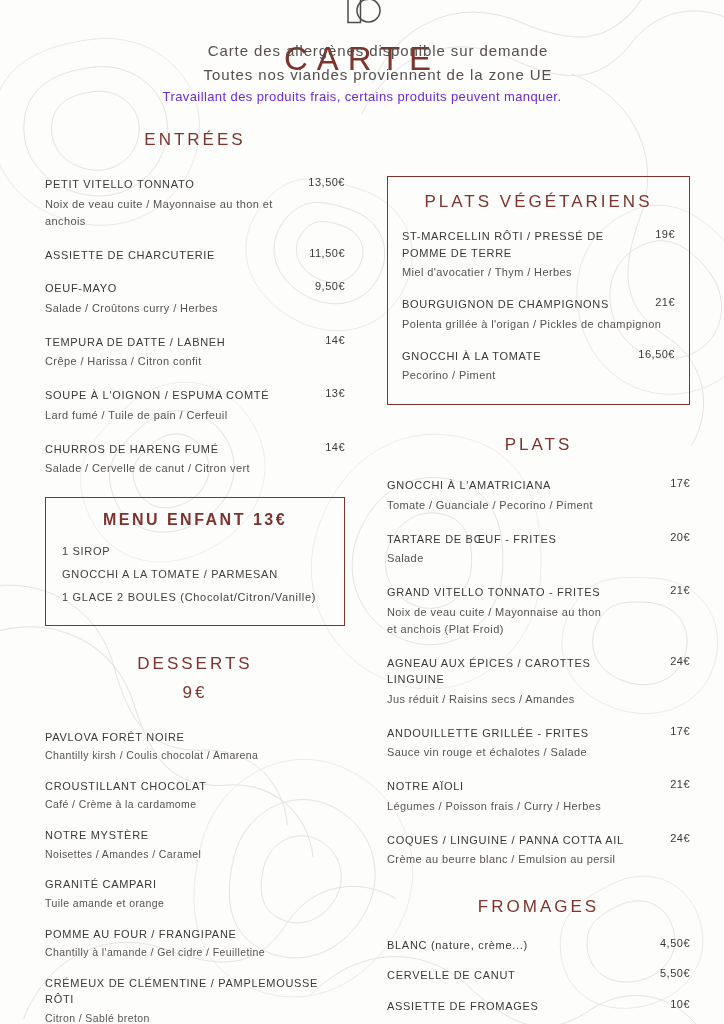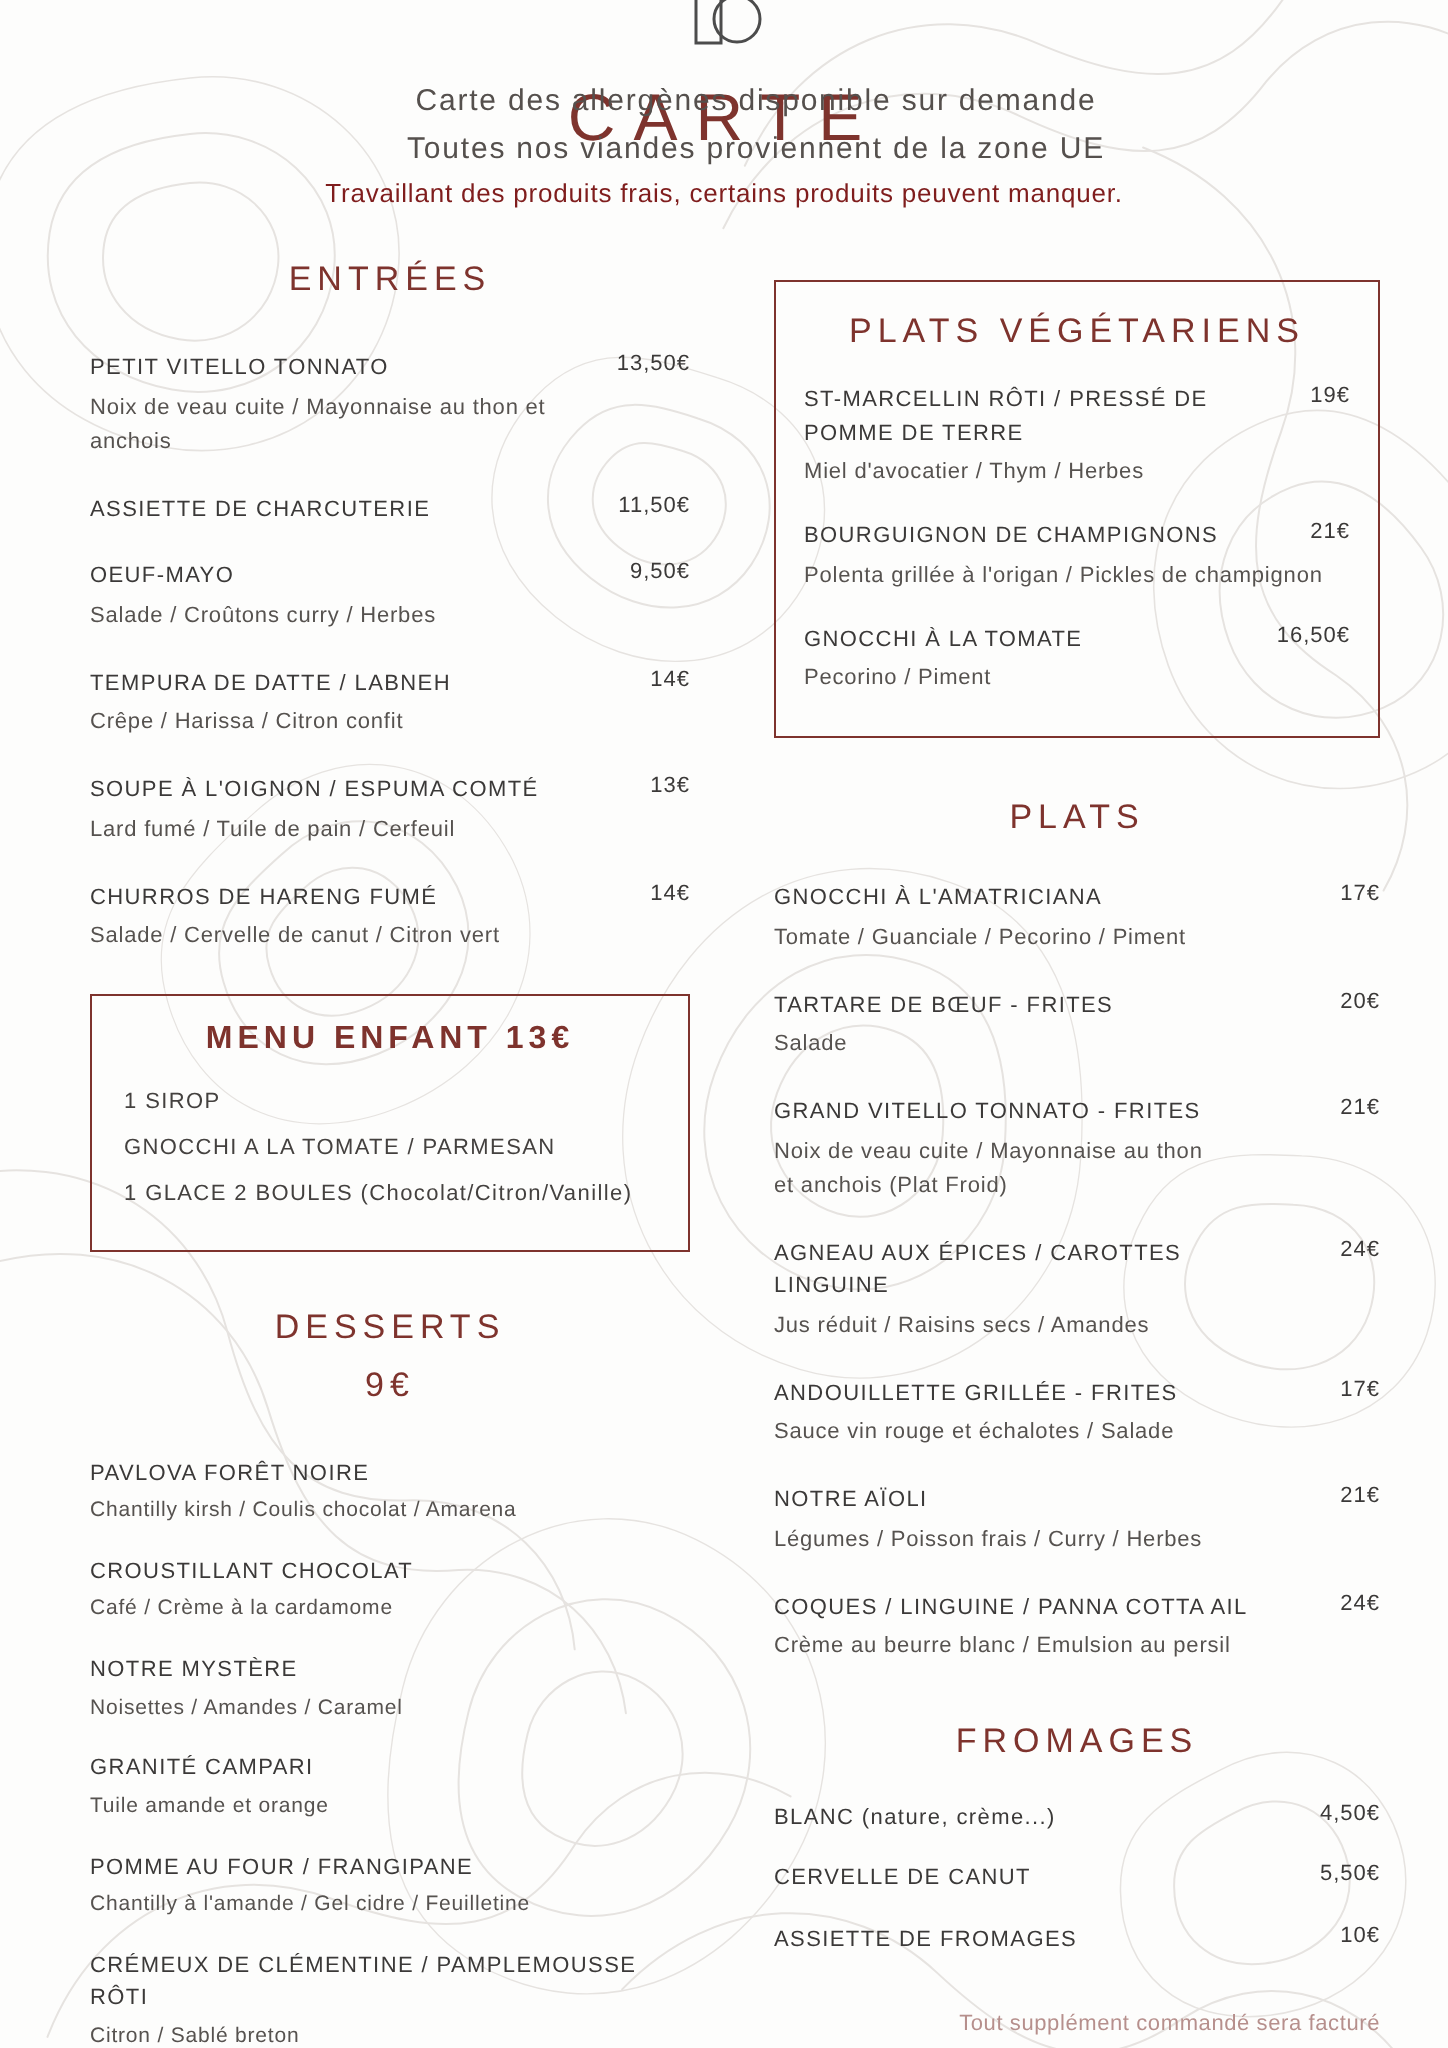--- a/index.html
+++ b/index.html
@@ -11,21 +11,21 @@
     position:relative;
     overflow:hidden;
   }
   svg.bg { position:absolute; inset:0; z-index:0; }
   svg.bg * { vector-effect:non-scaling-stroke; }
   .content { position:relative; z-index:1; }
 
   
   .header { text-align:center; padding-top:40px; }
   .title { font-size:33px; font-weight:400; letter-spacing:9px; color:#7e332d; }
-  .subtitle { margin-top:11px; font-size:13px; letter-spacing:0.4px; color:#7f1d1d; }
+  .subtitle { margin-top:11px; font-size:13px; letter-spacing:0.4px; color:#6d28d9; }
 
   
   .col-left  { position:absolute; left:45px;  top:130px; width:300px; }
   .col-right { position:absolute; left:387px; top:140px; width:303px; }
 
   .section-head {
     text-align:center; font-size:17px; letter-spacing:3px;
     color:#7e332d; font-weight:400;
   }
   .entrees-head { margin-bottom:26px; }
@@ -43,21 +43,21 @@
   .enfant-line { font-size:11px; letter-spacing:0.7px; color:#44413f; line-height:2.1; }
 
   
   .desserts-head { margin-top:28px; }
   .desserts-price { margin-top:9px; margin-bottom:26px; }
   .dessert { text-align:left; margin-bottom:14px; }
   .dessert-name { font-size:11px; letter-spacing:0.7px; color:#3b3938; line-height:1.5; }
   .dessert-desc { font-size:10.5px; letter-spacing:0.4px; color:#56524f; margin-top:3px; line-height:1.5; }
 
   
-  .veg-box { border:1px solid #7e332d; padding:15px 14px 5px; }
+  .veg-box { border:1px solid #7e332d; padding:15px 14px 5px;margin-top:36px; }
   .veg-title { margin-bottom:16px; }
   .veg-box .item { margin-bottom:15px; }
 
   .plats-head { margin-top:30px; margin-bottom:22px; }
   .fromages-head { margin-top:28px; margin-bottom:20px; }
   .fromage { margin-bottom:14px; }
 
   .note { margin-top:26px; text-align:right; font-size:11px; letter-spacing:0.3px; color:#b68f8c; line-height:1.55; }
 
   

